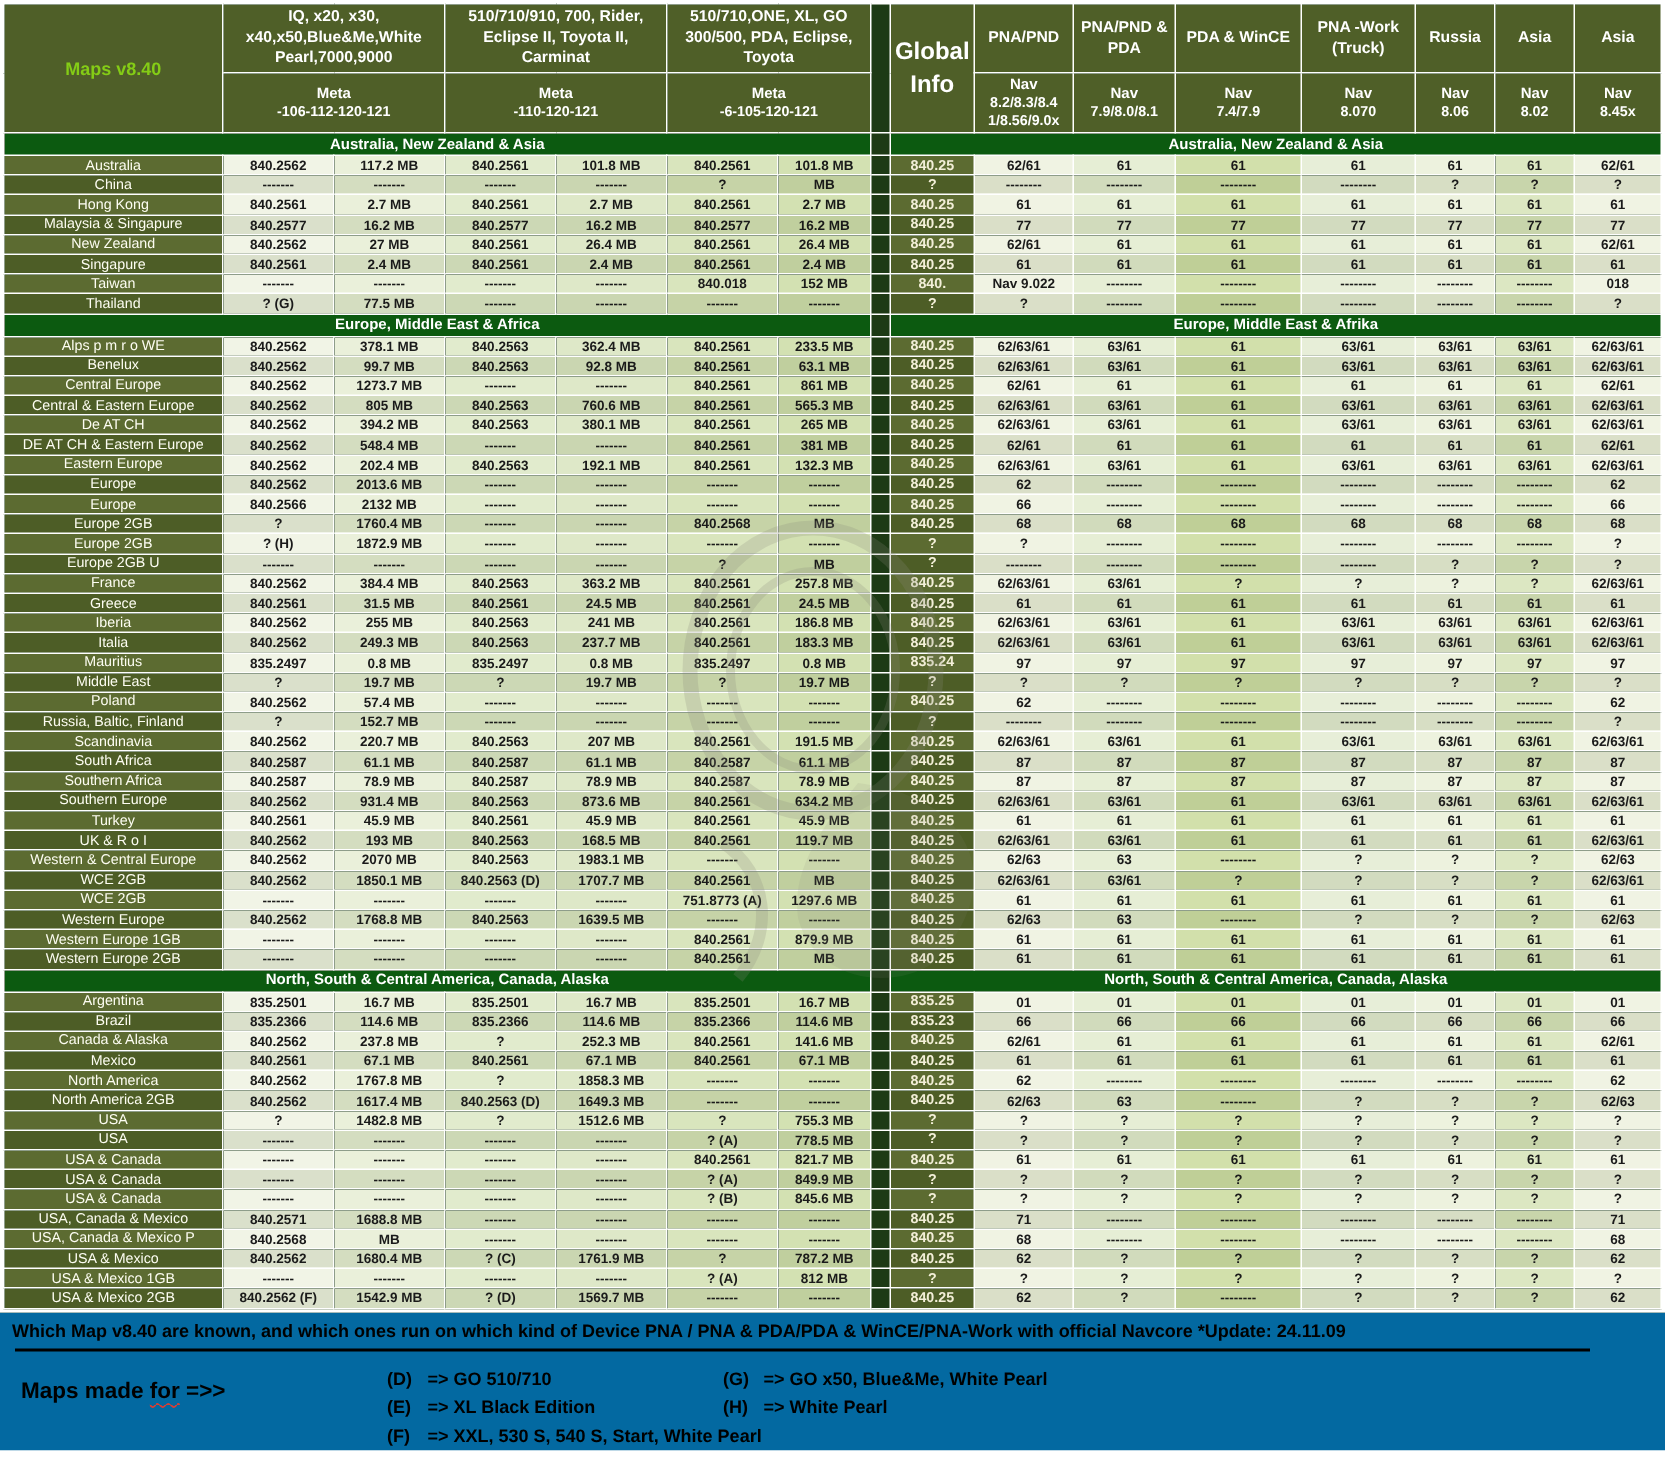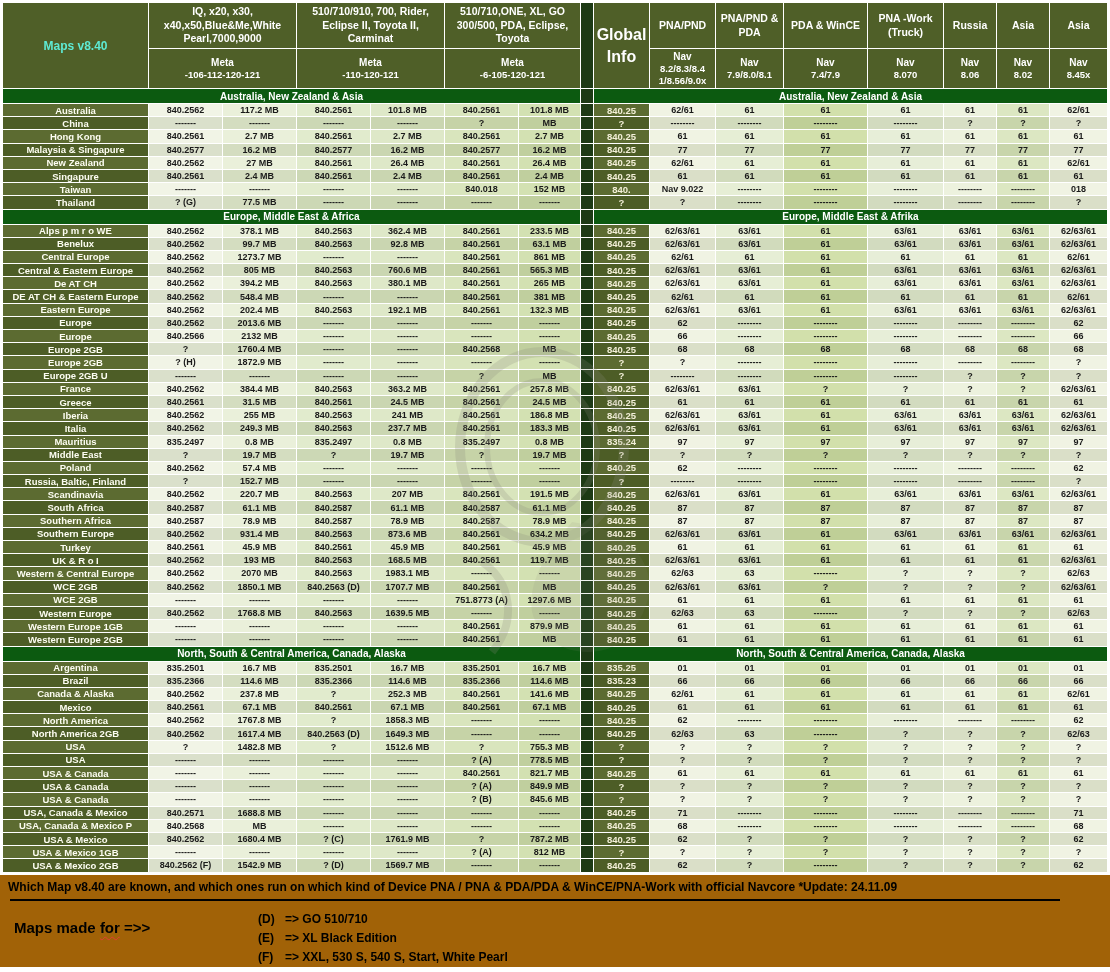--- a/index.html
+++ b/index.html
@@ -2,40 +2,40 @@
 <html style="--frame: #1d3a15; --band: #0c5a10; --holive: #4f5f28; --lab: #5c6b31; --labAlt: #4d5d26; --globText: #f3efd8; --cellText: #1a1a1a; --altOverlay: rgba(70,95,25,0.13); --red: #e03c31; --lc0: #f1f4e6; --lc1: #eaf0da; --lc2: #e1ebcd; --lc3: #dee8c8; --lc4: #d9e5bd; --lc5: #d3e1b2; --rc0: #f0f3e3; --rc1: #e6eed5; --rc2: #d2e0ab; --rc3: #e7eed8; --rc4: #edf2de; --rc5: #dce7c2; --rc6: #f0f3e3;"><head>
 <meta charset="utf-8">
 <style>
   html,body{margin:0;padding:0;}
   body{width:1110px;background:#ffffff;font-family:"Liberation Sans",sans-serif;-webkit-font-smoothing:antialiased;}
   .table-wrap{position:relative;background:var(--frame,#1d3a15);border:2px solid #fff;width:1106px;}
   table{border-collapse:collapse;table-layout:fixed;width:1102px;}
   td{border:1px solid #fff;overflow:hidden;white-space:nowrap;text-align:center;vertical-align:middle;padding:0;}
   thead tr.r1{height:46px;}
   thead tr.r2{height:31px;}
-  .maps-title{background:var(--holive);color:#5eead4;font-size:12px;font-weight:bold;}
+  .maps-title{background:var(--holive);color:#84cc16;font-size:12px;font-weight:bold;}
   .devhead{background:var(--holive);color:#fff;font-size:10.5px;font-weight:bold;line-height:1.32;white-space:normal;padding:1px 3px;}
   .globhead{background:var(--holive);color:#fff;font-size:16px;font-weight:bold;white-space:normal;line-height:1.35;}
   .metacell,.navcell{background:var(--holive);color:#fff;font-weight:bold;white-space:normal;padding:1px 2px;}
   .meta-word,.nav-word{font-size:10px;line-height:13px;}
   .meta-code,.nav-ver{font-size:9.5px;line-height:12px;white-space:normal;}
   .div{background:var(--frame);}
   .bandL,.bandR{background:var(--band);color:#fff;font-weight:bold;font-size:10px;height:14px;line-height:13px;}
   tr.data{height:13.2px;}
-  .lab{background:var(--lab);color:#fdfdf2;font-weight:bold;font-size:9.5px;}
+  .lab{background:var(--lab);color:#fdfdf2;font-weight:normal;font-size:9.5px;}
   .glob{background:var(--lab);color:var(--globText);font-weight:bold;font-size:9.5px;}
   tr.alt .lab,tr.alt .glob{background:var(--labAlt);}
   .dc{font-weight:bold;font-size:9px;color:var(--cellText);}
   tr.alt .dc{box-shadow:inset 0 0 0 99px var(--altOverlay);}
   .c0{background:var(--lc0);} .c1{background:var(--lc1);} .c2{background:var(--lc2);}
   .c3{background:var(--lc3);} .c4{background:var(--lc4);} .c5{background:var(--lc5);}
   .r0{background:var(--rc0);} .r1c{background:var(--rc1);} .r2c{background:var(--rc2);}
   .r3c{background:var(--rc3);} .r4c{background:var(--rc4);} .r5c{background:var(--rc5);} .r6c{background:var(--rc6);}
   .watermark{position:absolute;left:420px;top:330px;pointer-events:none;opacity:.22;}
-  .footer{background:#a16207;}
+  .footer{background:#0369a1;}
   .note{font-size:12px;font-weight:bold;color:#000;padding:5px 8px 2px 8px;white-space:nowrap;}
   .rule{border-top:2px solid #000;margin:3px 0 0 10px;width:1050px;height:0;}
   .legend{display:flex;padding:9px 0 0 14px;}
   .intro{width:244px;font-size:15px;font-weight:bold;color:#000;padding-top:9px;}
   .wavy{text-decoration:underline wavy var(--red) 1px;text-underline-offset:3px;}
   .lcol1{width:166px;}
   .lcol2{width:224px;}
   .entry{font-size:12px;font-weight:bold;color:#000;line-height:19px;white-space:nowrap;}
   .k{display:inline-block;width:27px;}
 </style>
@@ -1159,14 +1159,18 @@
 <div class="footer">
   <div class="note">Which Map v8.40 are known,  and which ones run on which kind of Device PNA / PNA &amp; PDA/PDA &amp; WinCE/PNA-Work with official Navcore *Update: 24.11.09</div>
   <div class="rule"></div>
   <div class="legend">
     <div class="intro"><span>Maps made </span><span class="wavy">for</span><span> =&gt;&gt;</span></div>
     <div class="lcol lcol2">
         <div class="entry"><span class="k">(D)</span><span class="t">=&gt; GO 510/710</span></div>
         <div class="entry"><span class="k">(E)</span><span class="t">=&gt; XL Black Edition</span></div>
         <div class="entry"><span class="k">(F)</span><span class="t">=&gt; XXL, 530 S, 540 S, Start, White Pearl</span></div>
       </div>
+    <div class="lcol lcol3">
+        <div class="entry"><span class="k">(G)</span><span class="t">=&gt; GO x50, Blue&amp;Me, White Pearl</span></div>
+        <div class="entry"><span class="k">(H)</span><span class="t">=&gt; White Pearl</span></div>
+      </div>
   </div>
 </div>
 
 </body></html>

